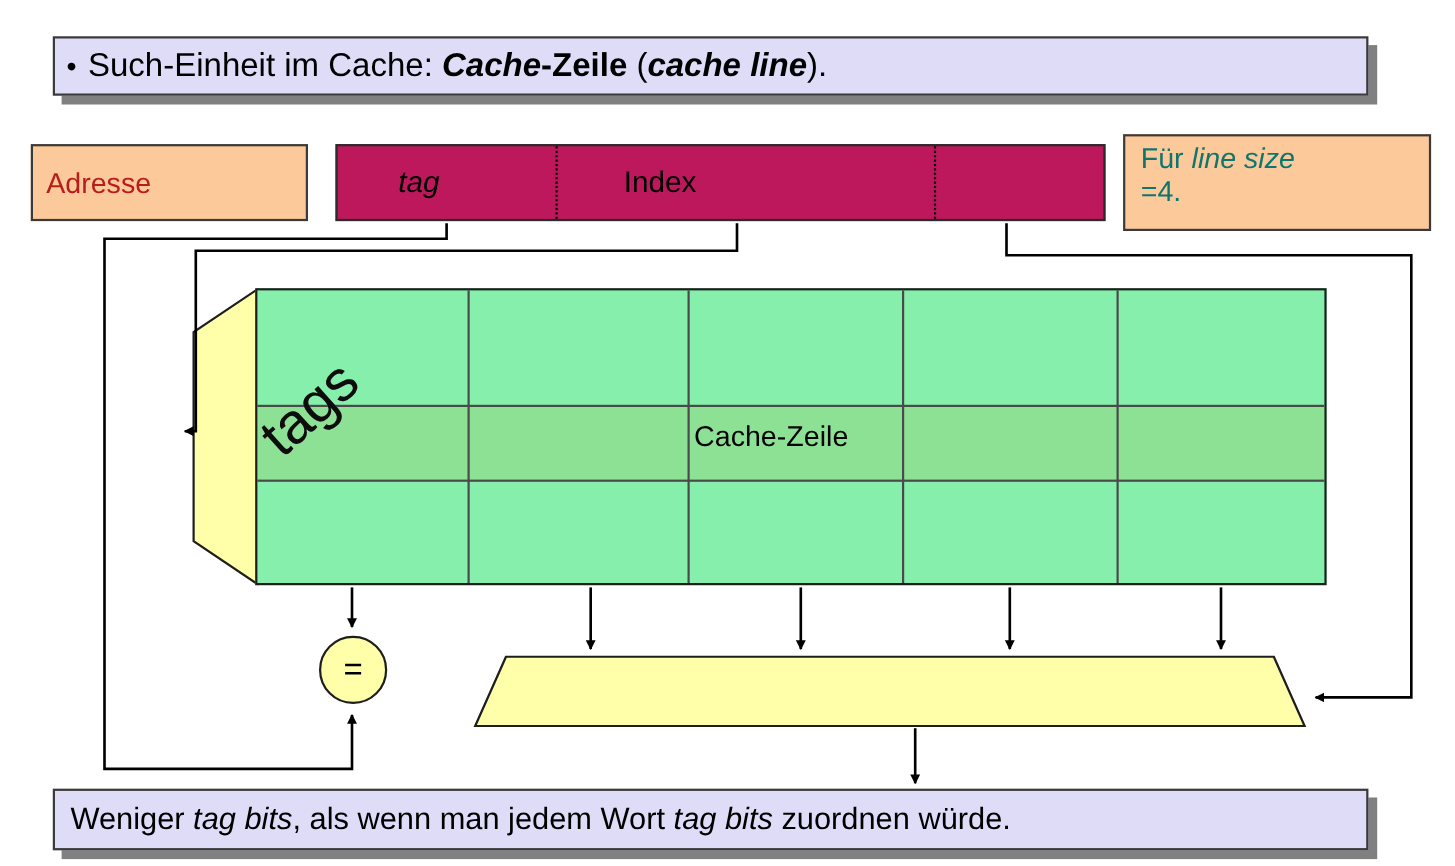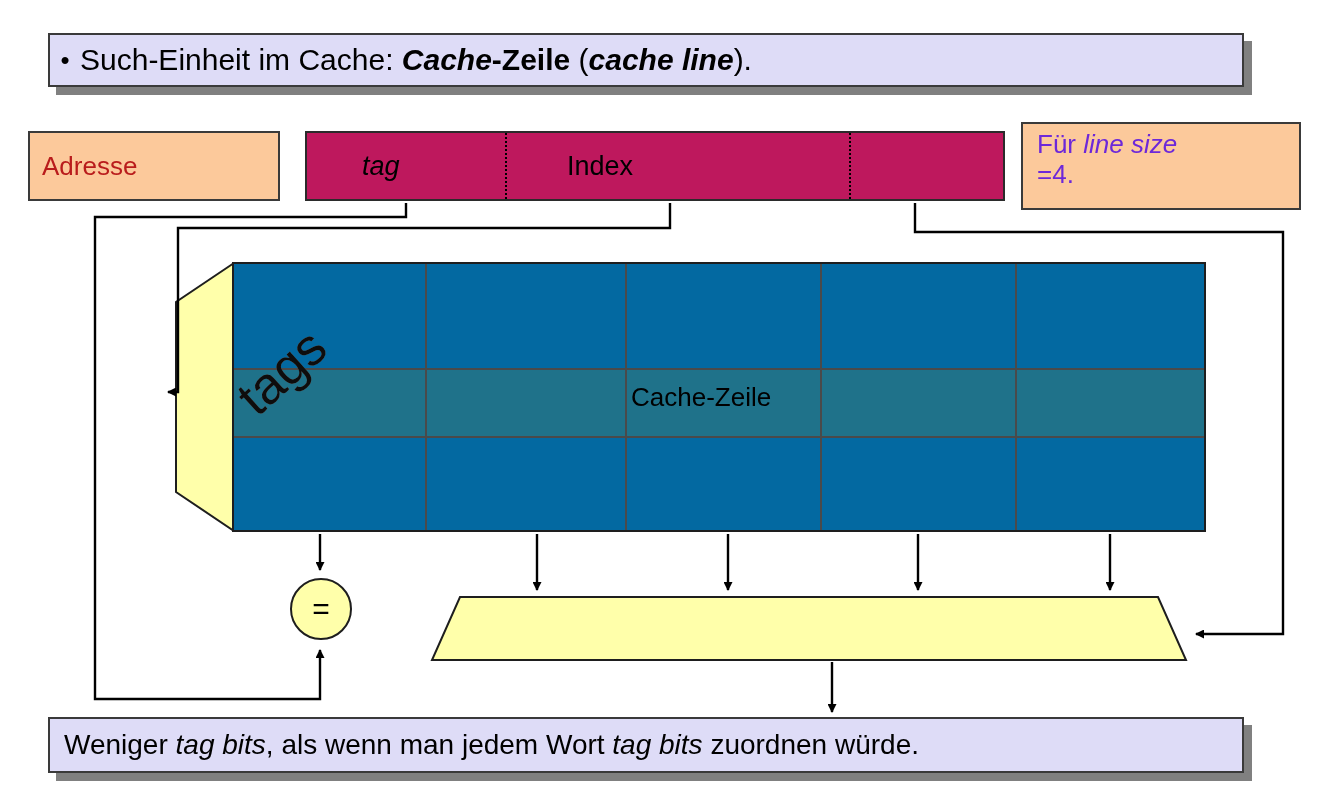--- a/index.html
+++ b/index.html
@@ -17,34 +17,34 @@
   #bottom-banner{left:48px;top:717px;width:1196px;height:56px;}
   #bottom-banner .txt{padding-left:14px;font-size:28px;}
 
   
   .obox{position:absolute;background:#fcc99b;border:2px solid #3a3a3a;
         box-sizing:border-box;display:flex;align-items:center;}
   #addr-box{left:28px;top:131px;width:252px;height:70px;}
   #addr-box .txt{padding-left:12px;font-size:26px;color:#b91c1c;}
   #note-box{left:1021px;top:122px;width:280px;height:88px;
             align-items:flex-start;padding-top:6px;}
-  #note-box .txt{padding-left:14px;font-size:26px;line-height:1.15;color:#6d28d9;}
+  #note-box .txt{padding-left:14px;font-size:26px;line-height:1.15;color:#0f766e;}
 
   
   #addr-field{position:absolute;left:305px;top:131px;width:700px;height:70px;
               background:#be185d;border:2px solid #2b2b2b;box-sizing:border-box;}
   #addr-field .seg-label{position:absolute;top:50%;transform:translateY(-50%);
               font-size:27px;color:#000;white-space:nowrap;}
   #addr-tag-label{left:55px;font-style:italic;}
   #addr-index-label{left:260px;}
   .dotdiv{position:absolute;top:0;bottom:0;border-left:2px dotted #000;}
 
   
   #cache-grid{position:absolute;left:232px;top:262px;width:974px;height:270px;
-              box-sizing:border-box;border:2px solid #1e1e1e;background:#0369a1;}
+              box-sizing:border-box;border:2px solid #1e1e1e;background:#86efac;}
   .gcol{position:absolute;top:0;bottom:0;border-left:2px solid #4a4a4a;}
   .growline{position:absolute;left:0;right:0;border-top:2px solid #4a4a4a;}
   #hl-row{position:absolute;left:0;right:0;top:104px;height:68px;
           background:rgba(170,160,30,0.17);pointer-events:none;}
   #cache-line-label{position:absolute;left:397px;top:50%;transform:translateY(-50%);
           font-size:26px;color:#000;white-space:nowrap;}
 
   
   #tags-block{position:absolute;left:156px;top:262px;width:80px;height:270px;}
   #tags-block svg{display:block;}

